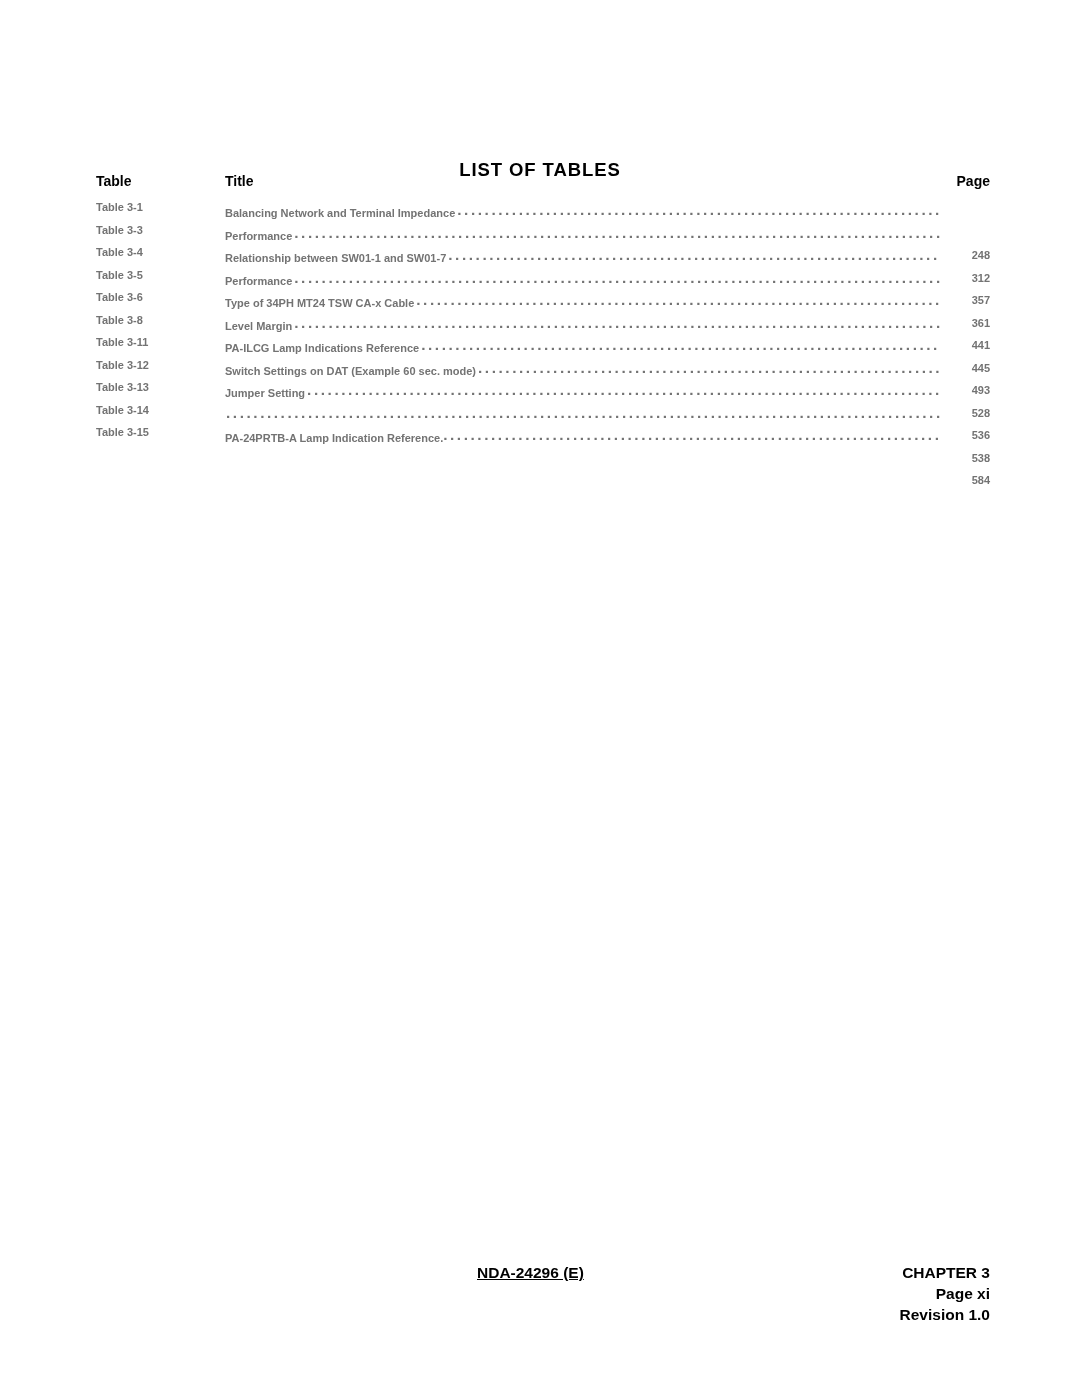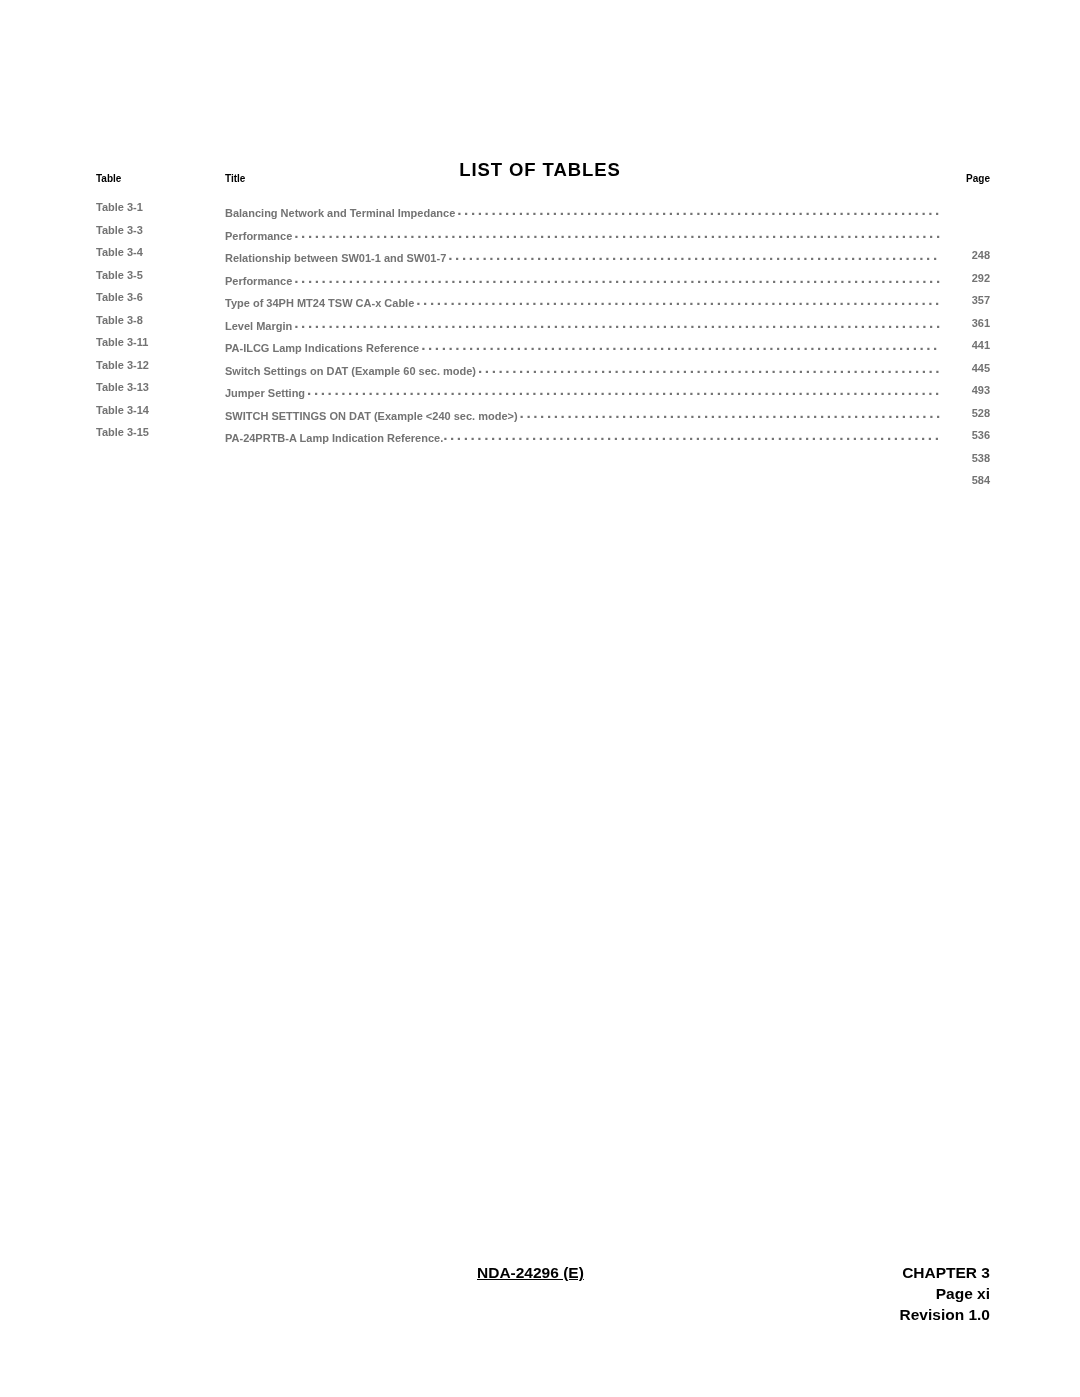--- a/index.html
+++ b/index.html
@@ -36,21 +36,21 @@
     margin-top: 40px;
   }
 
   
   .col-head {
     position: absolute;
     top: 173px;
     left: 96px;
     width: 894px;
     height: 20px;
-    font-size: 10px;
+    font-size: 14px;
     font-weight: bold;
     color: #000000;
   }
   .col-head .ch-table {
     position: absolute;
     left: 0;
     top: 0;
   }
   .col-head .ch-title {
     position: absolute;
@@ -174,21 +174,21 @@
           <span class="toc-leader"></span>
         </span>
         <span class="toc-page">248</span>
       </div>
       <div class="toc-row">
         <span class="toc-label">Table 3-3</span>
         <span class="toc-mid">
           <span class="toc-title">Performance</span>
           <span class="toc-leader"></span>
         </span>
-        <span class="toc-page">292</span>
+        <span class="toc-page">312</span>
       </div>
       <div class="toc-row">
         <span class="toc-label">Table 3-4</span>
         <span class="toc-mid">
           <span class="toc-title">Relationship between SW01-1 and SW01-7</span>
           <span class="toc-leader"></span>
         </span>
         <span class="toc-page">357</span>
       </div>
       <div class="toc-row">
@@ -235,21 +235,20 @@
         <span class="toc-label">Table 3-13</span>
         <span class="toc-mid">
           <span class="toc-title">Jumper Setting</span>
           <span class="toc-leader"></span>
         </span>
         <span class="toc-page">536</span>
       </div>
       <div class="toc-row">
         <span class="toc-label">Table 3-14</span>
         <span class="toc-mid">
-          <span class="toc-title">SWITCH SETTINGS ON DAT (Example &lt;240 sec. mode&gt;)</span>
           <span class="toc-leader"></span>
         </span>
         <span class="toc-page">538</span>
       </div>
       <div class="toc-row tight">
         <span class="toc-label">Table 3-15</span>
         <span class="toc-mid">
           <span class="toc-title">PA-24PRTB-A Lamp Indication Reference.</span>
           <span class="toc-leader"></span>
         </span>

